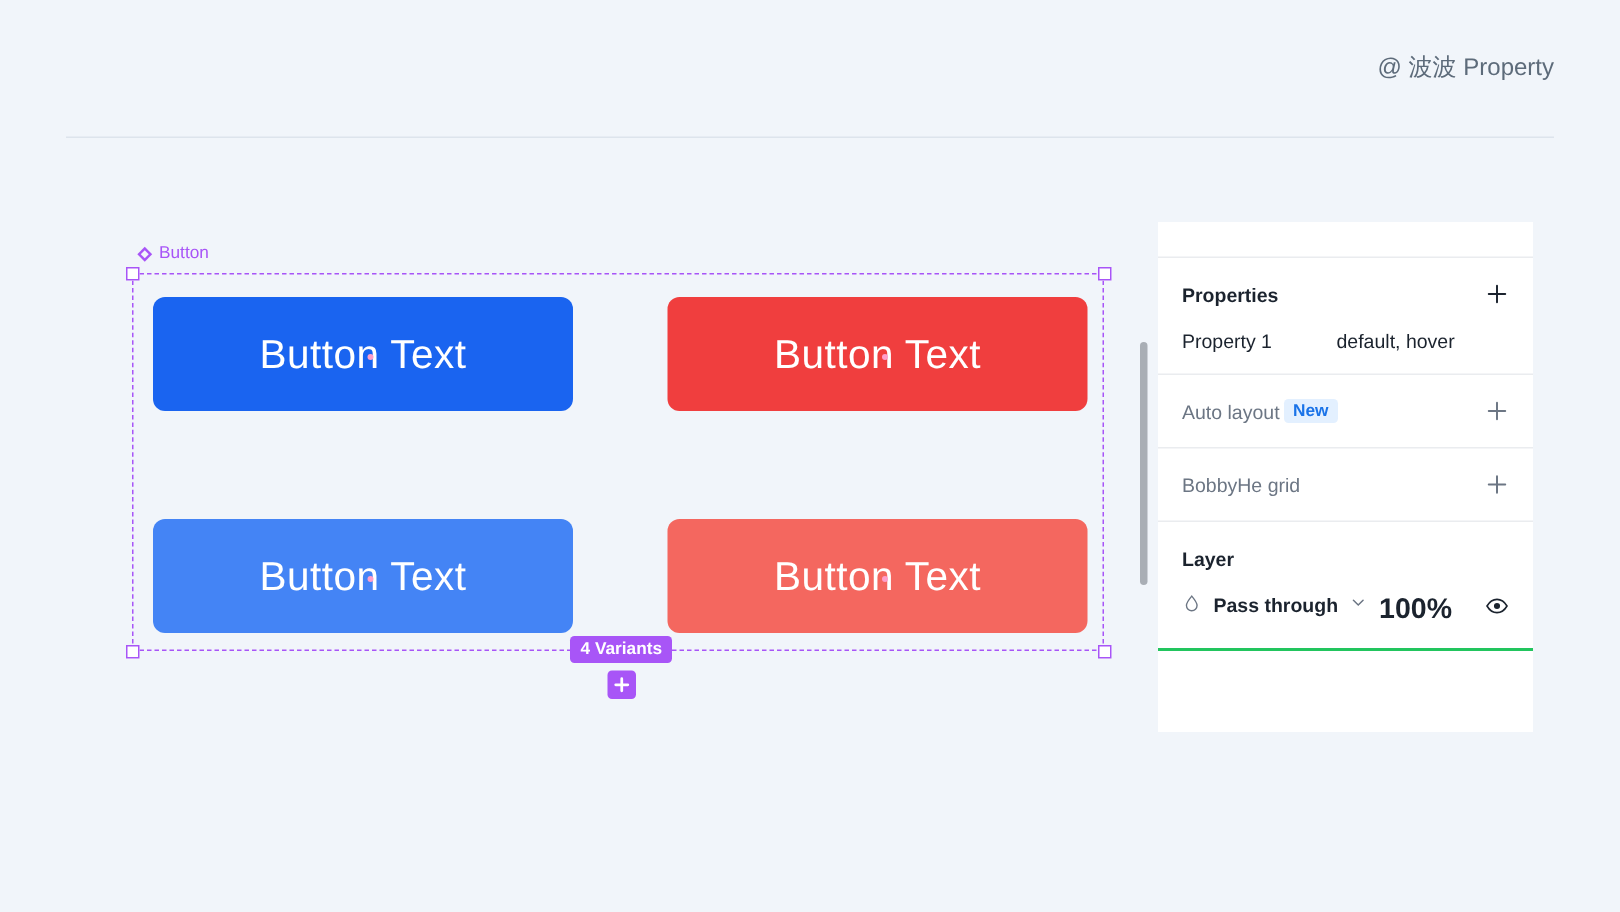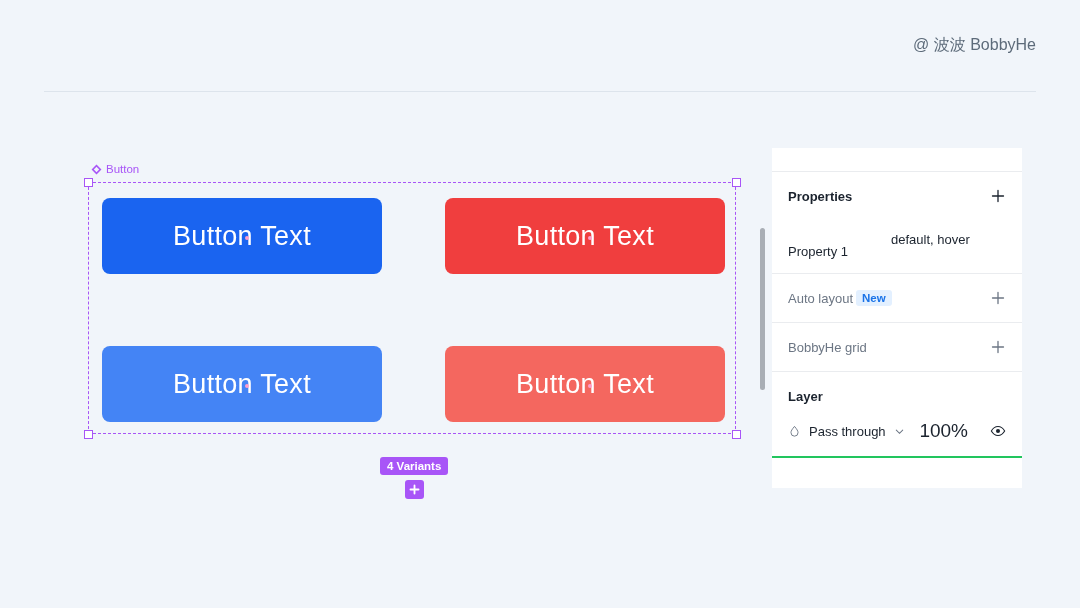--- a/index.html
+++ b/index.html
@@ -58,21 +58,21 @@
   .btn.c0 { left: 13px; } .btn.c1 { left: 356px; }
 
   .cursor-dot {
     position: absolute; width: 4px; height: 4px;
     border-radius: 50%; background: #ff9ecb;
     left: 143px; top: 38px; pointer-events: none;
   }
 
   
   .variants-wrap {
-    position: absolute; left: 380px; top: 457px;
+    position: absolute; left: 380px; top: 424px;
     display: flex; flex-direction: column; align-items: center; gap: 5px;
   }
   .variants-badge {
     background: #a855f7; color: #ffffff;
     font-size: 11.5px; font-weight: bold;
     padding: 3px 7px; border-radius: 3px; white-space: nowrap;
   }
   .variants-add {
     width: 19px; height: 19px; background: #a855f7;
     border-radius: 3px; display: flex; align-items: center;
@@ -110,38 +110,38 @@
     background: #e3f0ff; color: #1a73e8;
     font-size: 11.5px; font-weight: bold;
     padding: 2px 6px; border-radius: 3px; margin-left: 3px;
   }
   .head-left { display: flex; align-items: center; }
 
   .prop-row {
     display: flex; align-items: center; margin-top: 14px;
     font-size: 13px; color: #1b232e;
   }
-  .prop-name { width: 103px; flex: none; margin-top: 24px; }
+  .prop-name { width: 103px; flex: none; }
   .prop-value { flex: 1; white-space: nowrap; overflow: hidden; }
 
   .layer-row {
-    display: flex; align-items: center; margin-top: 14px; gap: 8px;
+    display: flex; align-items: flex-start; margin-top: 14px; gap: 8px; font-weight: bold;
   }
   .blend-icon { width: 13px; height: 13px; display: block; flex: none; }
   .blend-name { font-size: 13px; }
   .chev-icon { width: 11px; height: 11px; display: block; }
   .opacity-val { margin-left: auto; font-size: 19px; }
   .eye-icon { width: 16px; height: 16px; display: block; margin-left: 14px; }
 </style>
 </head>
 <body style="background: rgb(241, 245, 250);">
 
 <div class="page">
 
-  <div class="attribution">@ 波波 BobbyHe</div>
+  <div class="attribution">@ 波波 Property</div>
   <div class="header-rule"></div>
 
   <div class="canvas-scrollbar"></div>
 
   <div class="selection">
 
     <div class="sel-label">
       <svg class="diamond-icon" viewBox="0 0 12 12">
         <path d="M6 0.6 L11.4 6 L6 11.4 L0.6 6 Z" fill="#a855f7"></path>
         <path d="M6 3.1 L8.9 6 L6 8.9 L3.1 6 Z" fill="#f1f5fa"></path>

